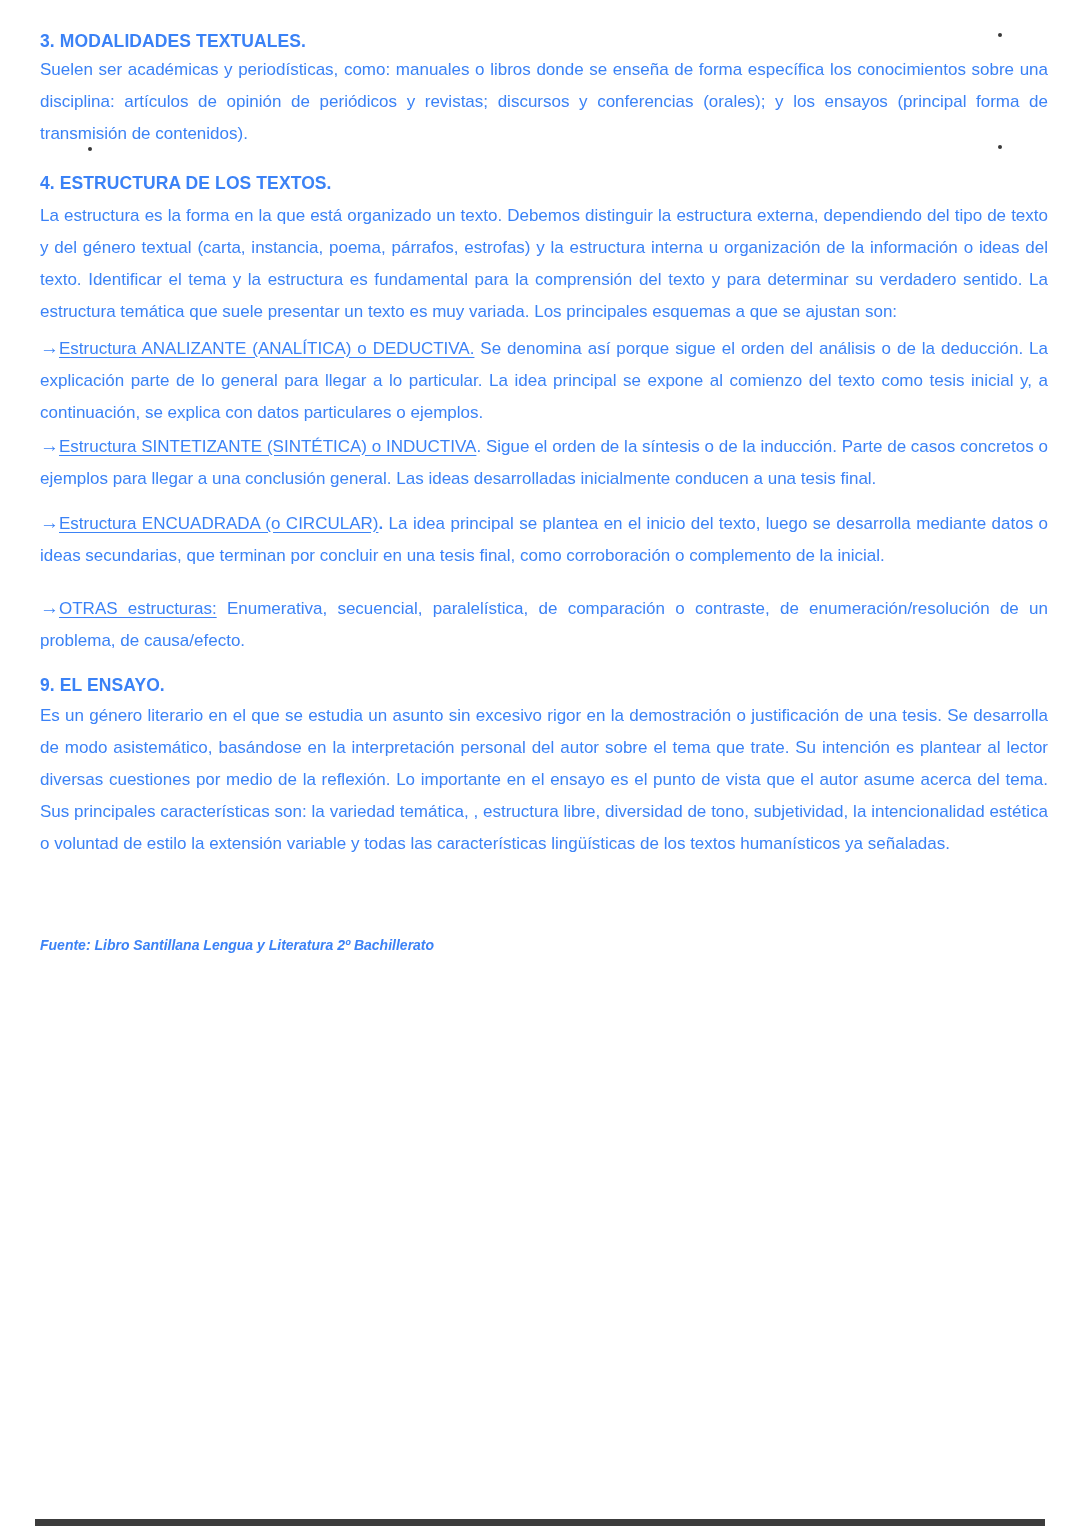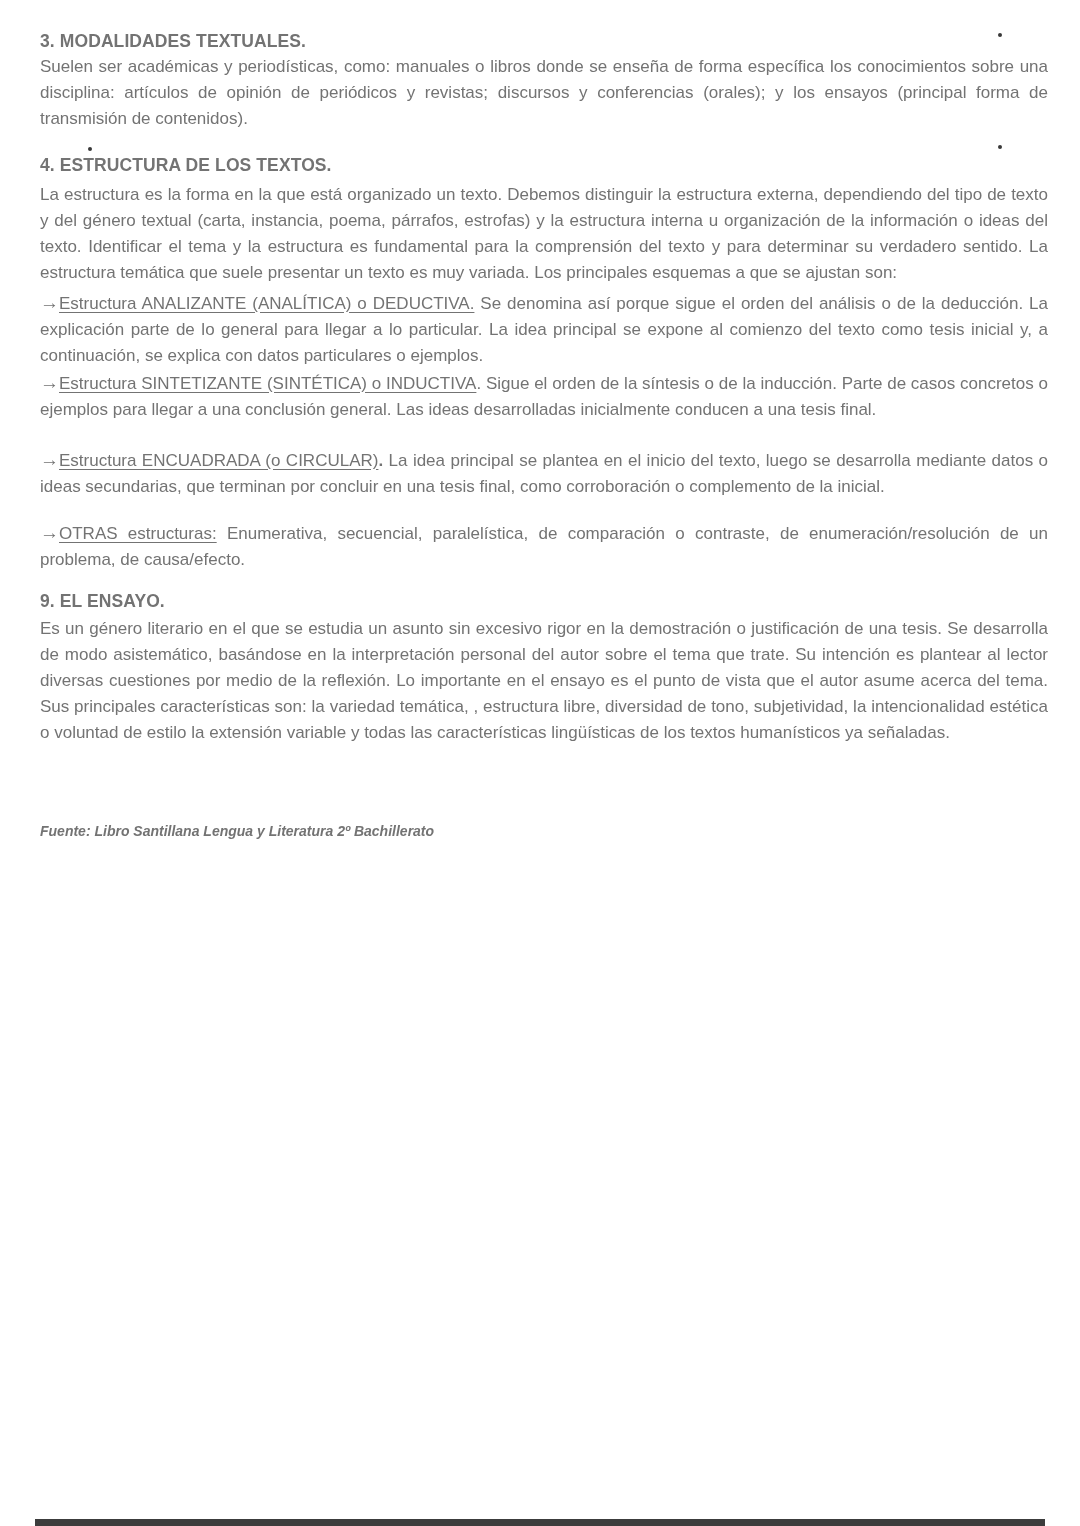--- a/index.html
+++ b/index.html
@@ -3,38 +3,38 @@
 <meta charset="utf-8">
 <style>
   html, body { margin: 0; padding: 0; background: #ffffff; }
   .page {
     position: relative;
     width: 1080px;
     height: 1526px;
     background: #ffffff;
     overflow: hidden;
     font-family: "Liberation Sans", sans-serif;
-    color: #737373;
+    color: #3b82f6;
   }
   .content {
     position: absolute;
     left: 40px;
     top: 28px;
     width: 1008px;
   }
   h2 {
     font-size: 17.5px;
     line-height: 26px;
     font-weight: bold;
     margin: 0;
     letter-spacing: 0.1px;
   }
   p {
     font-size: 17px;
-    line-height: 26px;
+    line-height: 32px;
     margin: 0;
     text-align: justify;
     text-justify: inter-word;
   }
   .u { text-decoration: underline; text-underline-offset: 3px; }
   .bold { font-weight: bold; }
   .arrow { font-size: 19px; }
   .source-line {
     font-size: 14px;
     line-height: 26px;
@@ -70,21 +70,21 @@
     <p>Suelen ser académicas y periodísticas, como: manuales o libros donde se enseña de forma específica los conocimientos sobre una disciplina: artículos de opinión de periódicos y revistas; discursos y conferencias (orales); y los ensayos (principal forma de transmisión de contenidos).</p>
 
     <h2 style="margin-top:20px;">4. ESTRUCTURA DE LOS TEXTOS.</h2>
 
     <p style="margin-top:4px;">La estructura es la forma en la que está organizado un texto. Debemos distinguir la estructura externa, dependiendo del tipo de texto y del género textual (carta, instancia, poema, párrafos, estrofas) y la estructura interna u organización de la información o ideas del texto. Identificar el tema y la estructura es fundamental para la comprensión del texto y para determinar su verdadero sentido. La estructura temática que suele presentar un texto es muy variada. Los principales esquemas a que se ajustan son:</p>
 
     <p style="margin-top:4px;"><span class="arrow">→</span><span class="u">Estructura ANALIZANTE (ANALÍTICA) o DEDUCTIVA.</span><span></span><span> Se denomina así porque sigue el orden del análisis o de la deducción. La explicación parte de lo general para llegar a lo particular. La idea principal se expone al comienzo del texto como tesis inicial y, a continuación, se explica con datos particulares o ejemplos.</span></p>
 
     <p style="margin-top:1px;"><span class="arrow">→</span><span class="u">Estructura SINTETIZANTE (SINTÉTICA) o INDUCTIVA</span><span>.</span><span> Sigue el orden de la síntesis o de la inducción. Parte de casos concretos o ejemplos para llegar a una conclusión general. Las ideas desarrolladas inicialmente conducen a una tesis final.</span></p>
 
-    <p style="margin-top:24px;"><span class="arrow">→</span><span class="u">Estructura ENCUADRADA (o CIRCULAR)</span><span class="bold">.</span><span> La idea principal se plantea en el inicio del texto, luego se desarrolla mediante datos o ideas secundarias, que terminan por concluir en una tesis final, como corroboración o complemento de la inicial.</span></p>
+    <p style="margin-top:12px;"><span class="arrow">→</span><span class="u">Estructura ENCUADRADA (o CIRCULAR)</span><span class="bold">.</span><span> La idea principal se plantea en el inicio del texto, luego se desarrolla mediante datos o ideas secundarias, que terminan por concluir en una tesis final, como corroboración o complemento de la inicial.</span></p>
 
     <p style="margin-top:20px;"><span class="arrow">→</span><span class="u">OTRAS estructuras:</span><span></span><span> Enumerativa, secuencial, paralelística, de comparación o contraste, de enumeración/resolución de un problema, de causa/efecto.</span></p>
 
     <h2 style="margin-top:15px;">9. EL ENSAYO.</h2>
 
     <p style="margin-top:2px;">Es un género literario en el que se estudia un asunto sin excesivo rigor en la demostración o justificación de una tesis. Se desarrolla de modo asistemático, basándose en la interpretación personal del autor sobre el tema que trate. Su intención es plantear al lector diversas cuestiones por medio de la reflexión. Lo importante en el ensayo es el punto de vista que el autor asume acerca del tema. Sus principales características son: la variedad temática, , estructura libre, diversidad de tono, subjetividad, la intencionalidad estética o voluntad de estilo la extensión variable y todas las características lingüísticas de los textos humanísticos ya señaladas.</p>
 
     <p class="source-line">Fuente: Libro Santillana Lengua y Literatura 2º Bachillerato</p>
 
   </div>

